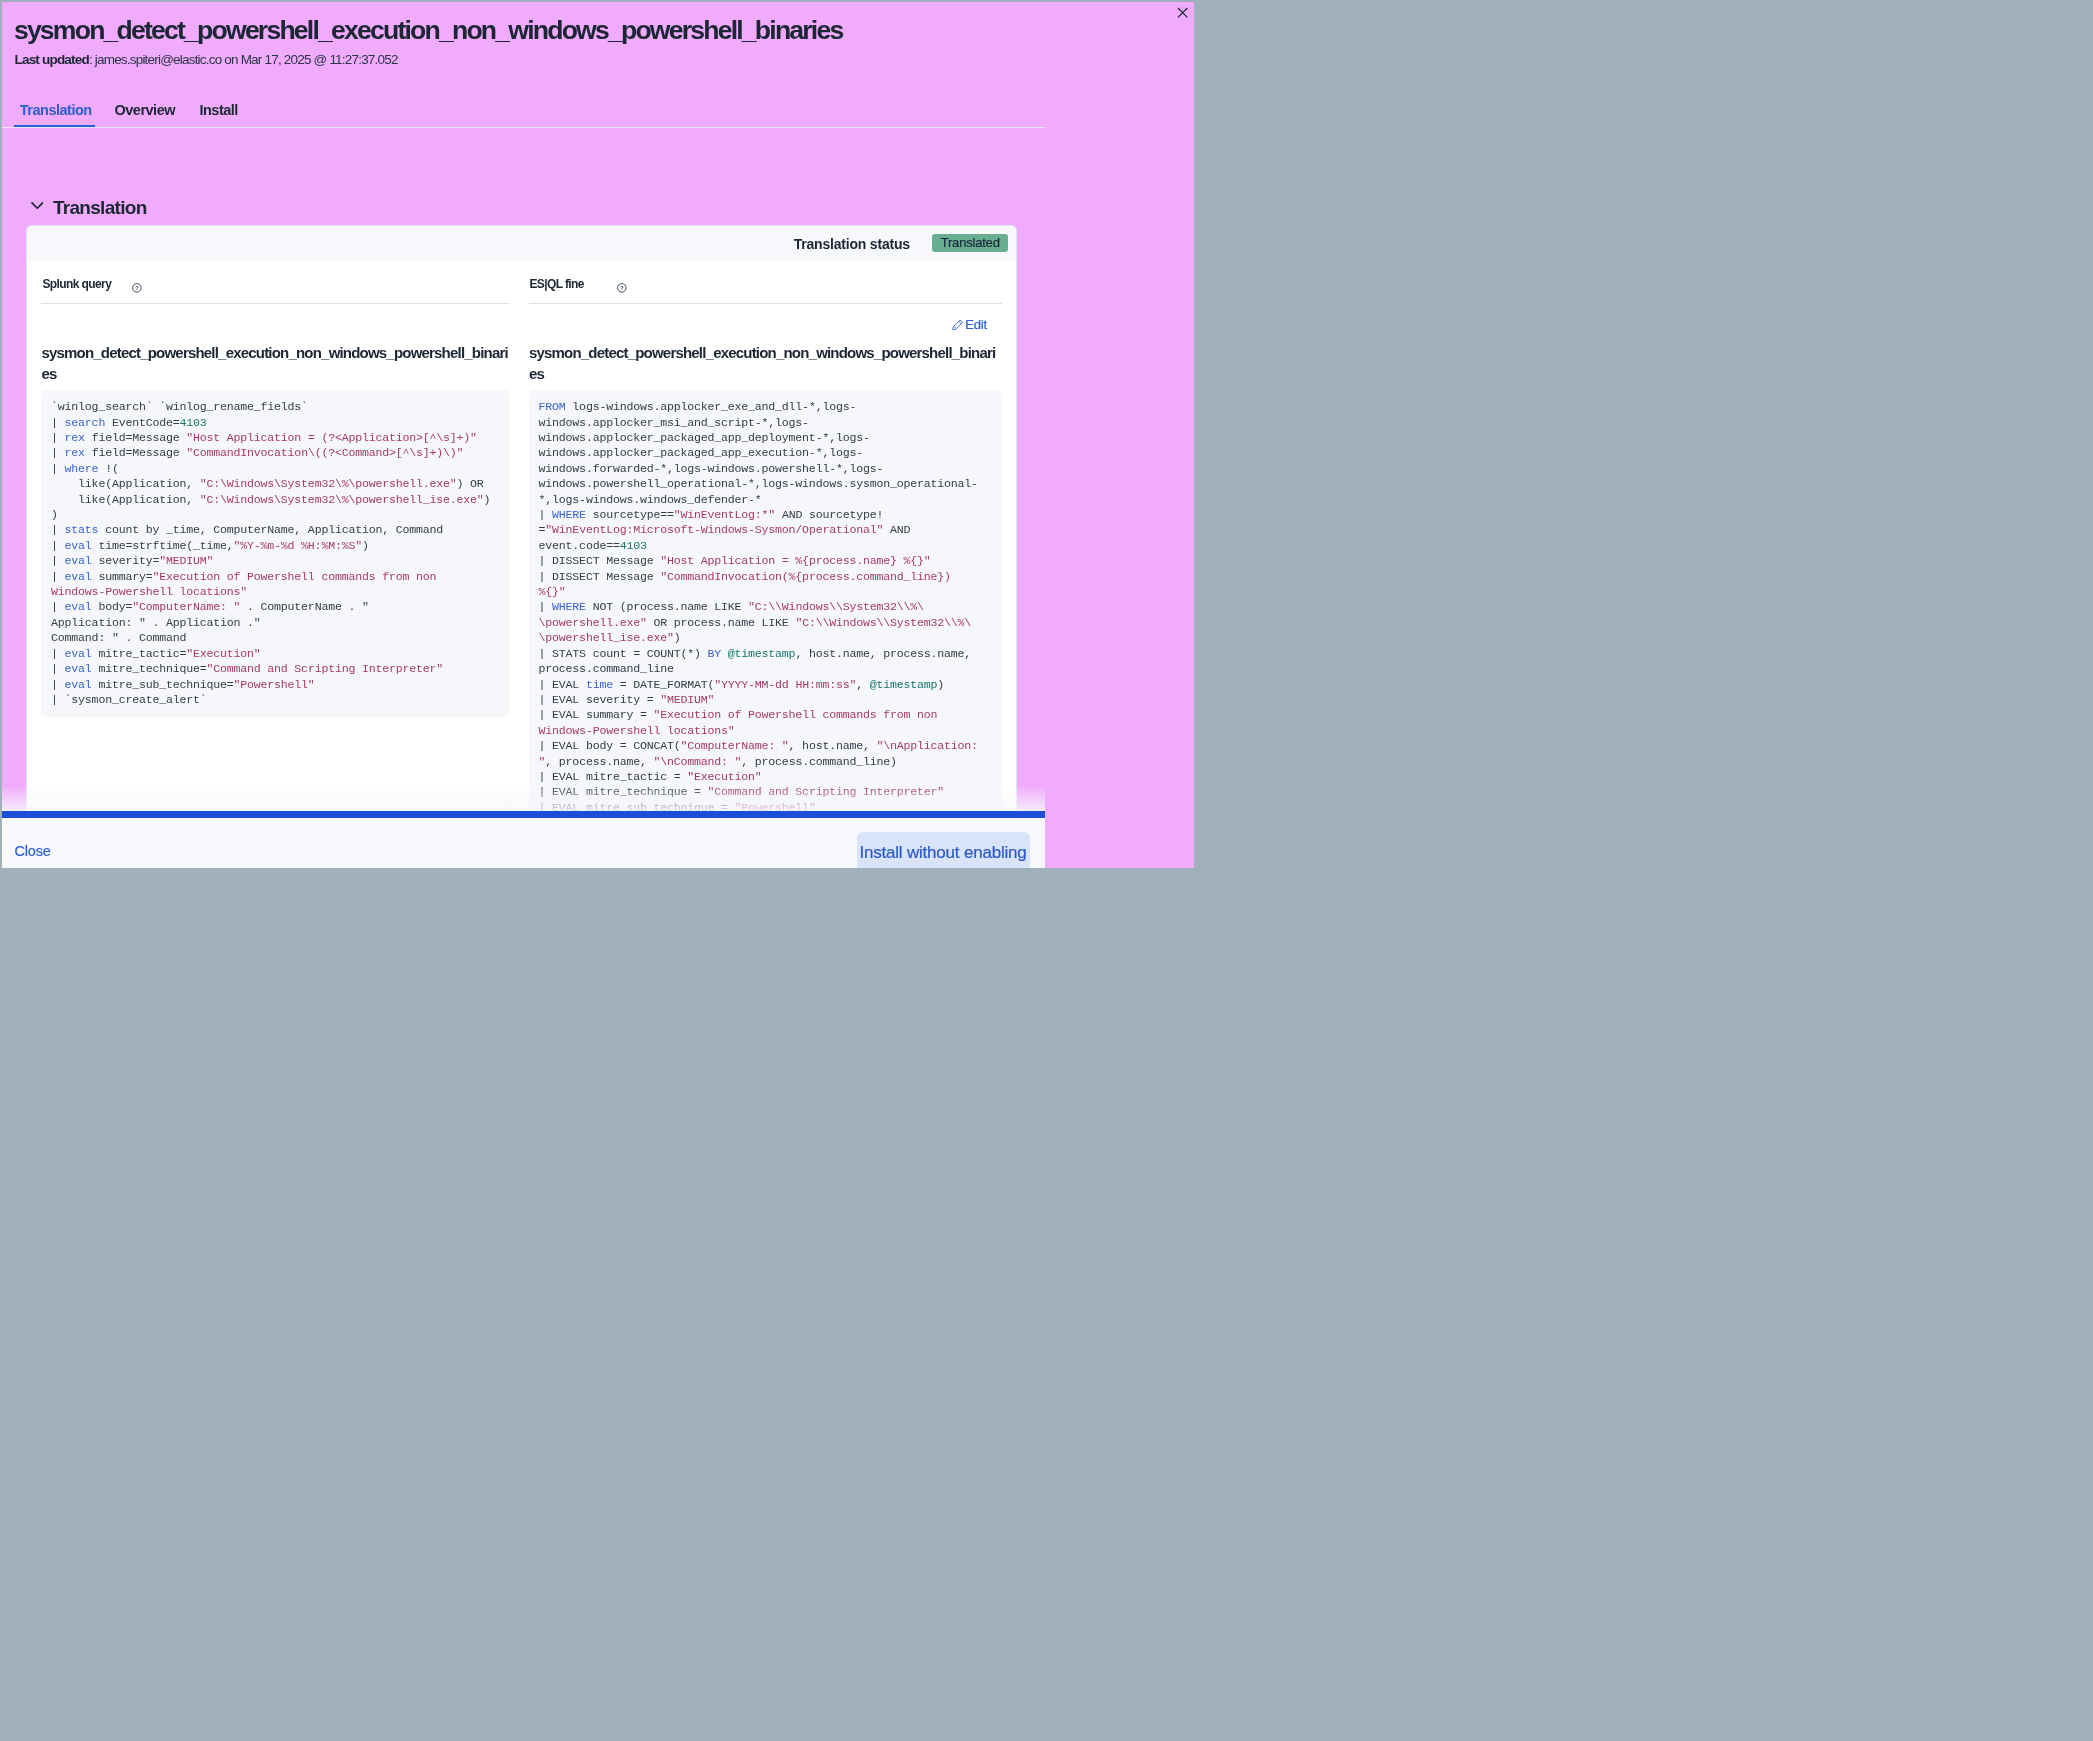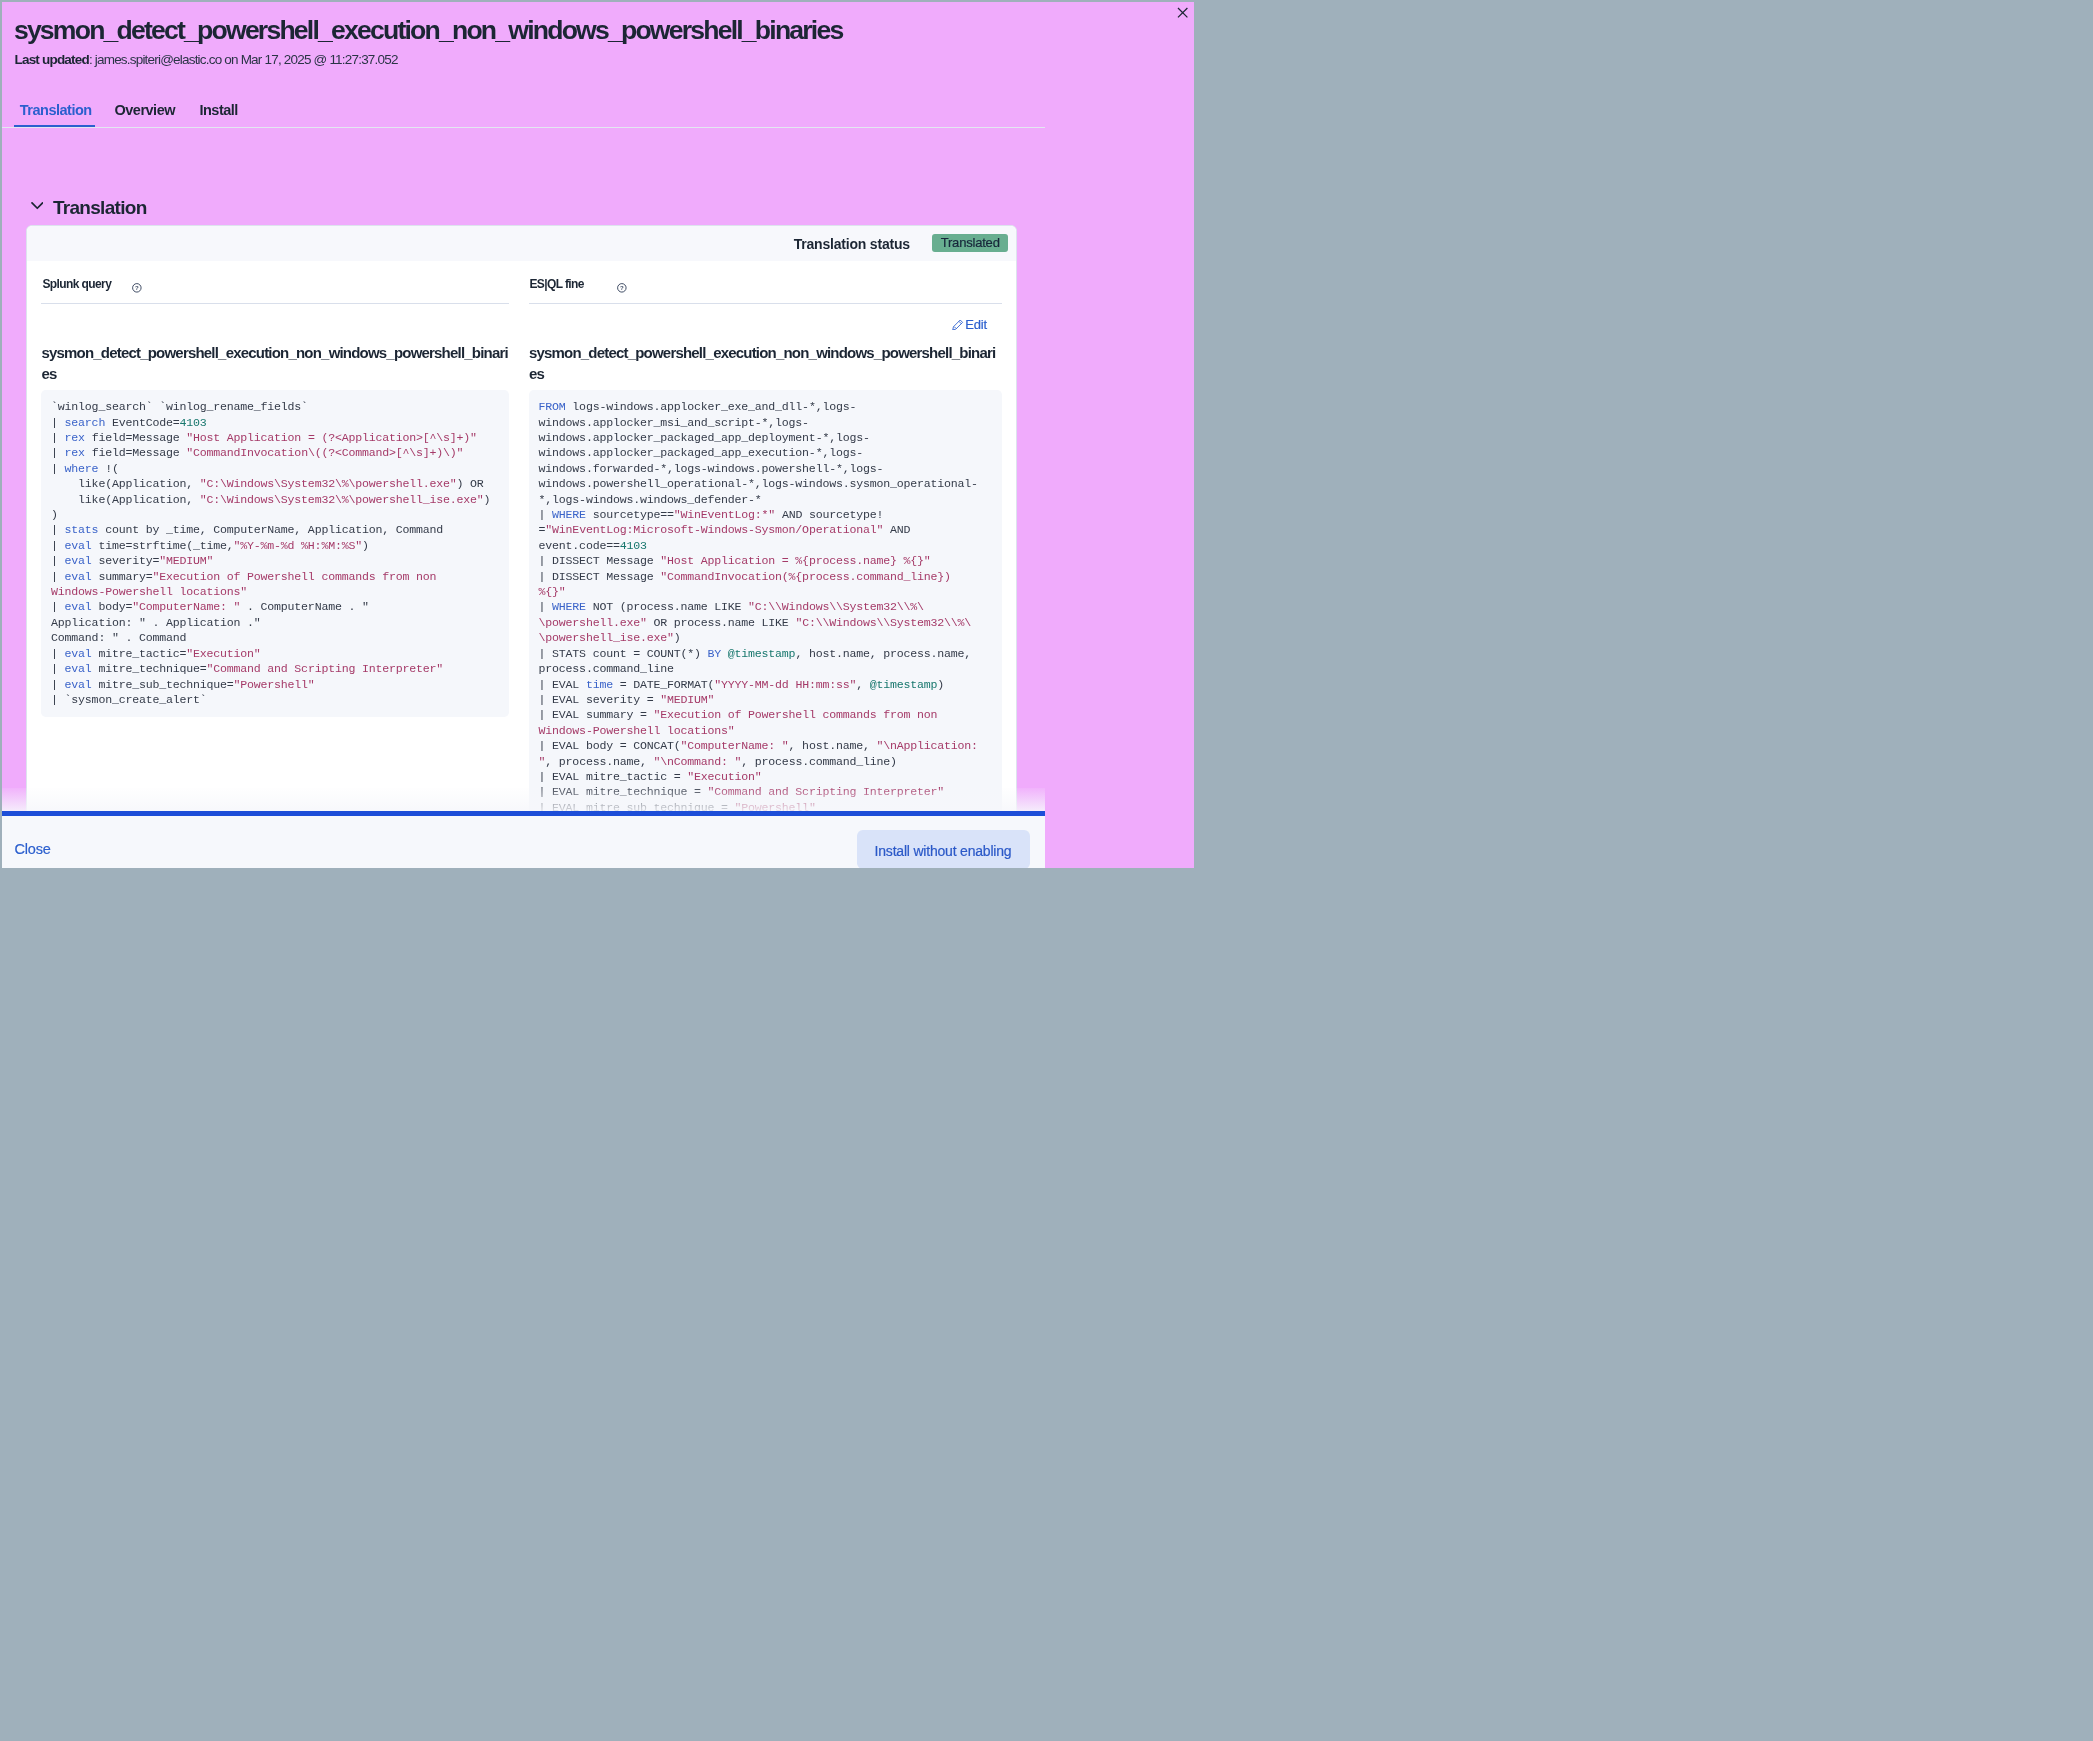--- a/index.html
+++ b/index.html
@@ -81,27 +81,27 @@
 }
 i { font-style:normal; }
 .k { color:#3a63c9; }
 .s { color:#a53a68; }
 .n { color:#17776d; }
 
 #fade { position:absolute; left:0; bottom:0; width:1043px; height:23px; background:linear-gradient(rgba(246,247,251,0.1), rgba(246,247,251,0.85)); }
 
 #footer {
   position:absolute; left:0; bottom:0; width:1043px; height:57px;
-  background:#f6f8fc; border-top:5px solid #1d4ed8;
+  background:#f6f8fc; border-top:7px solid #1d4ed8;
 }
 #close { position:absolute; left:12.6px; top:25.6px; font-size:14.5px; font-weight:500; color:#2b5fce; letter-spacing:-0.2px; -webkit-text-stroke:0.2px #2b5fce;}
 #install {
   position:absolute; right:15.4px; top:13.8px; width:173px; height:39px;
   background:#d9e3f9; border-radius:5.8px; text-align:center;
-  font-size:14px; font-weight:500; color:#2b59c8; line-height:42px; letter-spacing:-0.2px; -webkit-text-stroke:0.2px #2b59c8;
+  font-size:17px; font-weight:500; color:#2b59c8; line-height:42px; letter-spacing:-0.2px; -webkit-text-stroke:0.2px #2b59c8;
 }
 </style>
 </head>
 <body>
 <div id="flyout">
   <div id="title">sysmon_detect_powershell_execution_non_windows_powershell_binaries</div>
   <div id="lastupd"><b>Last updated</b>: james.spiteri@elastic.co on Mar 17, 2025 @ 11:27:37.052</div>
   <svg id="closex" viewBox="0 0 16 16">
       <path d="M3.1 3.1 L12.9 12.9 M12.9 3.1 L3.1 12.9" stroke="#1c2634" stroke-width="1.3" fill="none"></path>
     </svg>

